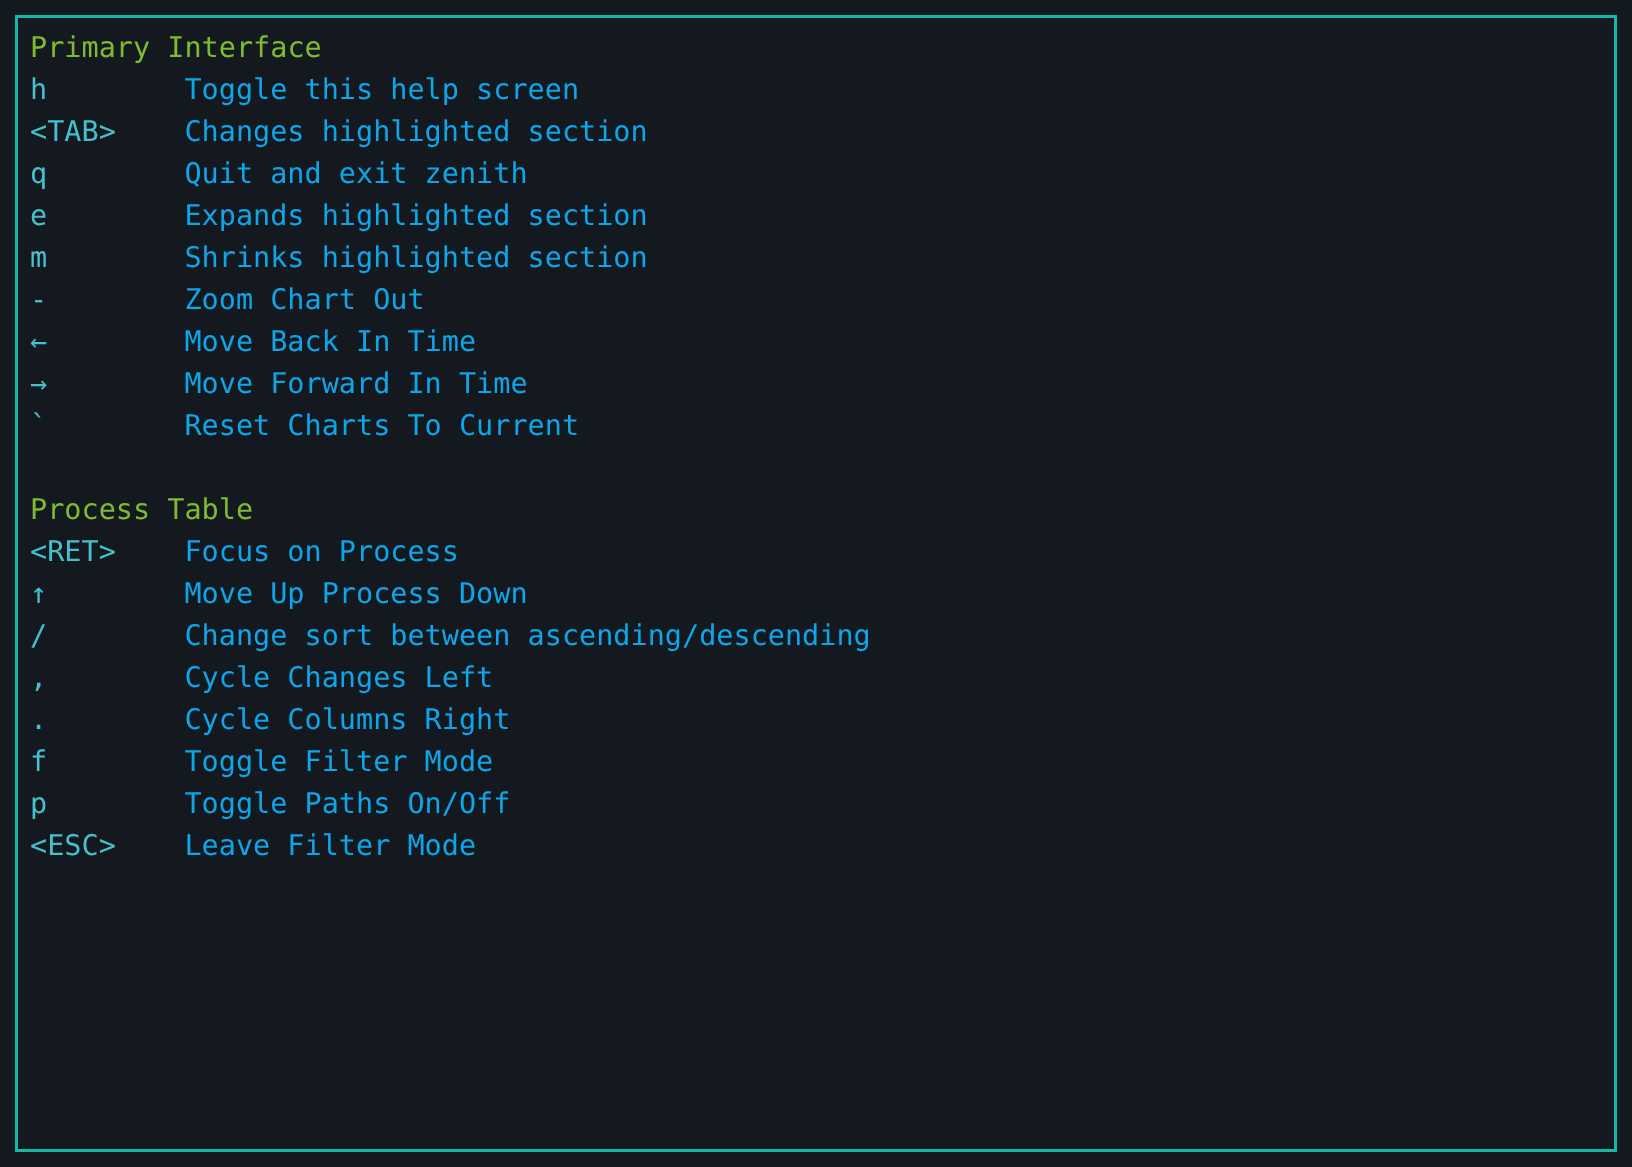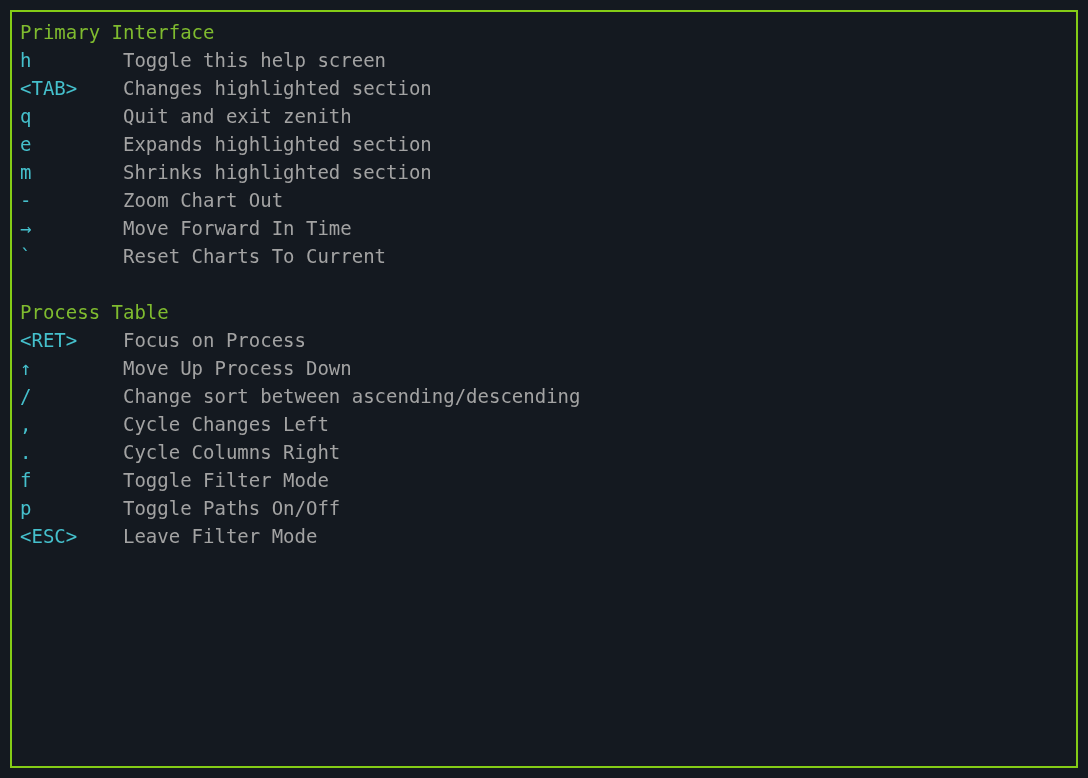--- a/index.html
+++ b/index.html
@@ -11,57 +11,58 @@
       background: #141920;
       font-family: 'DejaVu Sans Mono', 'Menlo', 'Consolas', monospace;
       font-size: 19px;
       line-height: 28px;
       color: #c0c5ce;
       width: 1088px;
       height: 778px;
       padding: 10px;
     }
     .panel {
-      border: 2px solid #84cc16;
+      border: 2px solid #14b8a6;
       width: 100%;
       height: 100%;
       padding: 6px 5px 6px 8px;
       overflow: hidden;
     }
     .section-title {
       color: #7fbb2f;
     }
     .row {
       white-space: pre;
     }
     .key {
       color: #45c0cc;
       display: inline-block;
       width: 9ch;
     }
     .desc {
-      color: #a3a3a3;
+      color: #0ea5e9;
     }
     .spacer {
       height: 28px;
     }
   </style>
 </head>
 <body>
 
 <div class="panel">
 
   <div class="section-title">Primary Interface</div>
 
   <div class="row"><span class="key">h</span><span class="desc">Toggle this help screen</span></div>
   <div class="row"><span class="key">&lt;TAB&gt;</span><span class="desc">Changes highlighted section</span></div>
   <div class="row"><span class="key">q</span><span class="desc">Quit and exit zenith</span></div>
   <div class="row"><span class="key">e</span><span class="desc">Expands highlighted section</span></div>
   <div class="row"><span class="key">m</span><span class="desc">Shrinks highlighted section</span></div>
   <div class="row"><span class="key">-</span><span class="desc">Zoom Chart Out</span></div>
+  <div class="row"><span class="key">←</span><span class="desc">Move Back In Time</span></div>
   <div class="row"><span class="key">→</span><span class="desc">Move Forward In Time</span></div>
   <div class="row"><span class="key">`</span><span class="desc">Reset Charts To Current</span></div>
 
   <div class="spacer"></div>
 
   <div class="section-title">Process Table</div>
 
   <div class="row"><span class="key">&lt;RET&gt;</span><span class="desc">Focus on Process</span></div>
   <div class="row"><span class="key">↑</span><span class="desc">Move Up Process Down</span></div>
   <div class="row"><span class="key">/</span><span class="desc">Change sort between ascending/descending</span></div>

